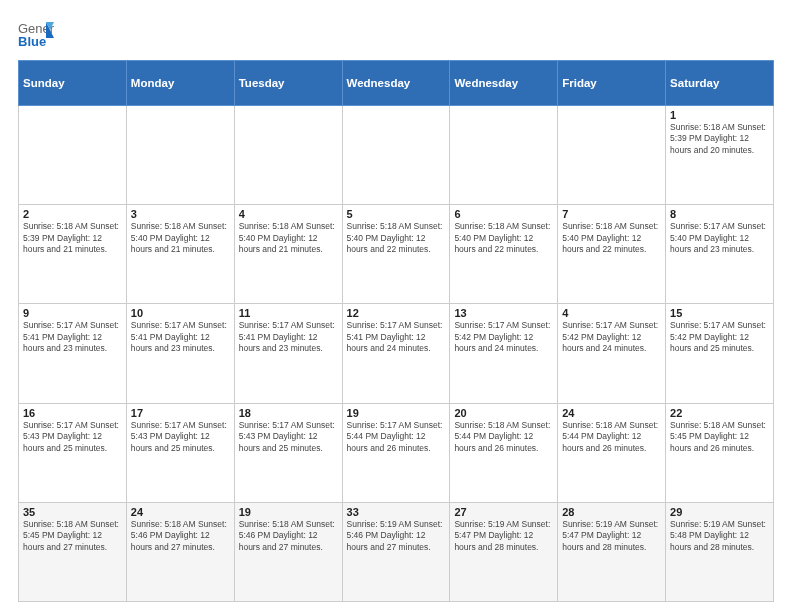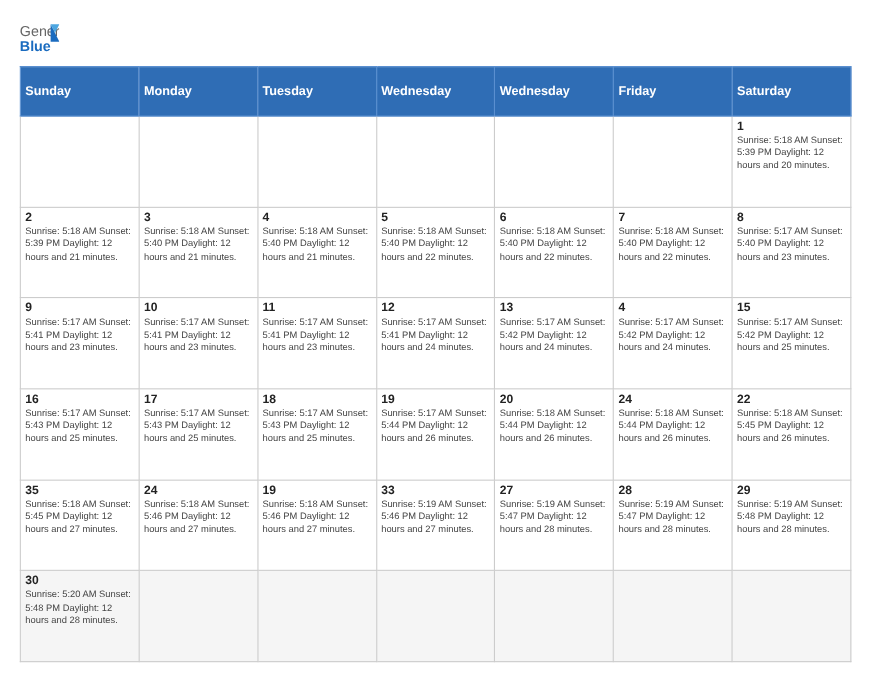--- a/index.html
+++ b/index.html
@@ -331,30 +331,15 @@
 and 28 minutes.</div>
           </td>
           <td>
             <span class="day-num">29</span>
             <div class="day-info">Sunrise: 5:19 AM
 Sunset: 5:48 PM
 Daylight: 12 hours
 and 28 minutes.</div>
           </td>
         </tr>
-        <tr>
-          <td>
-            <span class="day-num">30</span>
-            <div class="day-info">Sunrise: 5:20 AM
-Sunset: 5:48 PM
-Daylight: 12 hours
-and 28 minutes.</div>
-          </td>
-          <td class="empty" style="background: rgb(245, 245, 245);"></td>
-          <td class="empty" style="background: rgb(245, 245, 245);"></td>
-          <td class="empty" style="background: rgb(245, 245, 245);"></td>
-          <td class="empty" style="background: rgb(245, 245, 245);"></td>
-          <td class="empty" style="background: rgb(245, 245, 245);"></td>
-          <td class="empty" style="background: rgb(245, 245, 245);"></td>
-        </tr>
       </tbody>
   </table>
 </div>
 
 </body></html>

